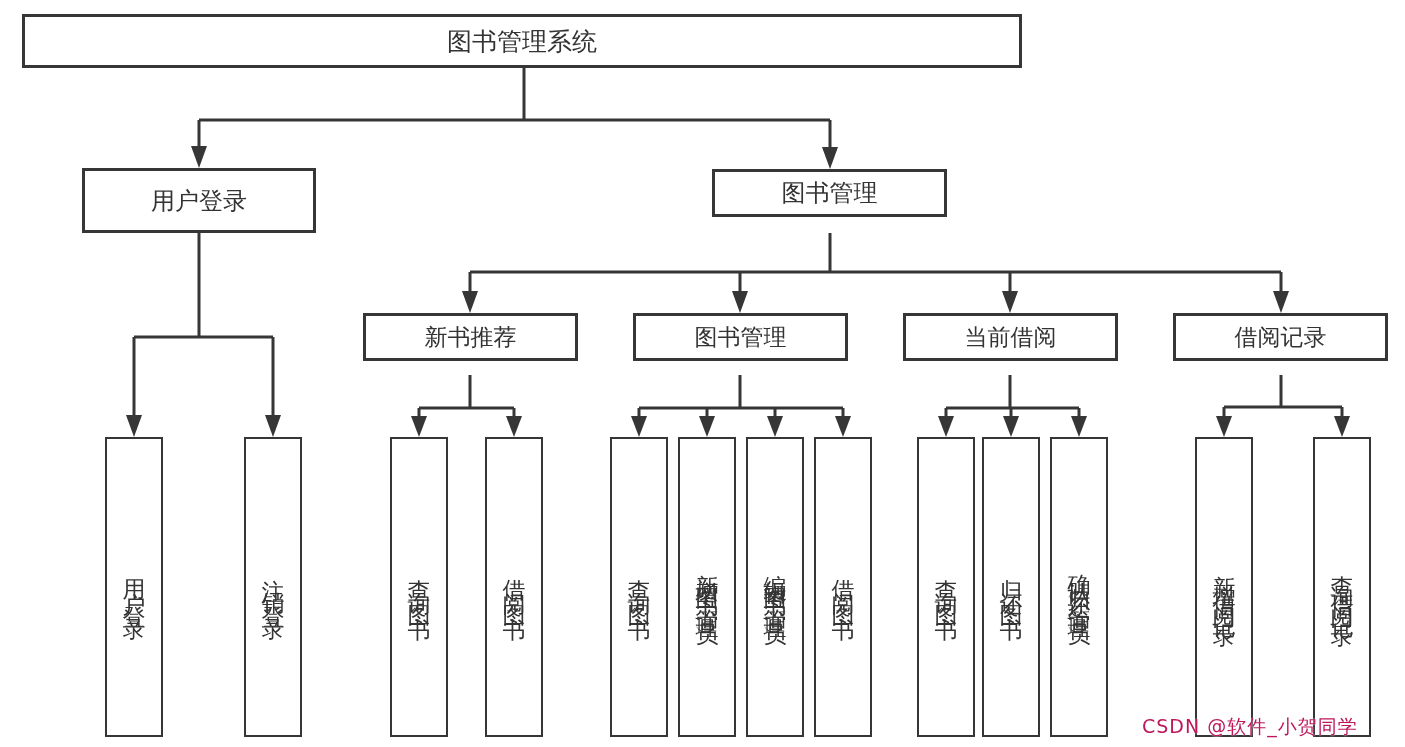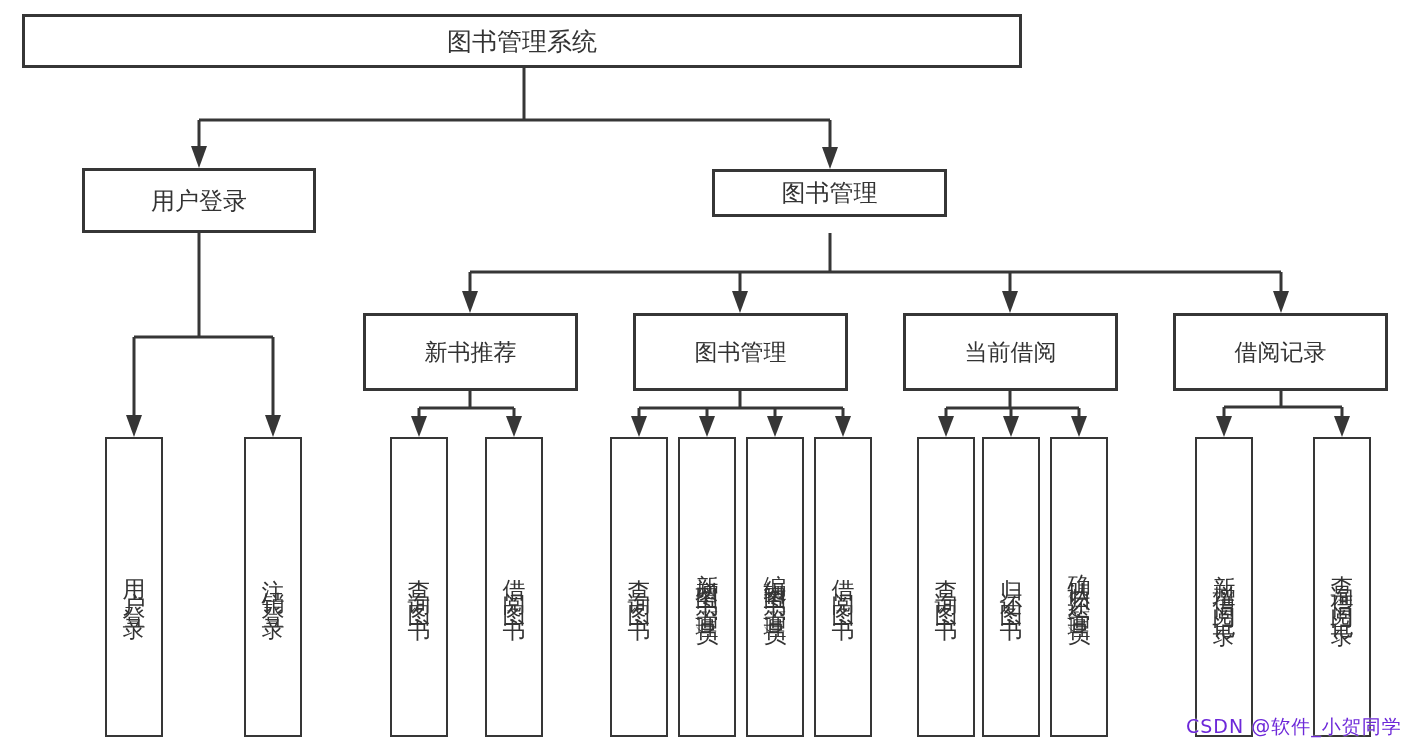--- a/index.html
+++ b/index.html
@@ -23,40 +23,40 @@
     box-sizing: border-box;
     display: flex;
     align-items: center;
     justify-content: center;
     text-align: center;
   }
   .root { left: 22px; top: 14px; width: 1000px; height: 54px; font-size: 25px; }
   .lvl2 { height: 48px; font-size: 24px; }
   .lvl2.a { left: 82px;  top: 168px; width: 234px; height: 65px; }
   .lvl2.b { left: 712px; top: 169px; width: 235px; }
-  .lvl3 { top: 313px; width: 215px; height: 78px; font-size: 23px; }
+  .lvl3 { top: 313px; width: 215px; height: 48px; font-size: 23px; }
   .leaf {
     top: 437px; width: 58px; height: 300px;
     border-width: 2.5px; font-size: 23px;
   }
   .vtext {
     writing-mode: vertical-rl;
     line-height: 1;
     white-space: nowrap;
   }
   .ls4 { letter-spacing: 13px; }
   .ls6 { letter-spacing: 10px; }
   .ls9 { letter-spacing: 7px; }
 
   .watermark {
     position: absolute;
-    left: 1186px; top: 714px;
+    left: 1142px; top: 714px;
     font-size: 19px;
     letter-spacing: 1px;
-    color: #6d28d9;
+    color: #be185d;
     text-shadow: 0 0 2px #ffffff;
     white-space: nowrap;
   }
 </style>
 </head>
 <body>
 
 <div id="canvas">
 
   <svg id="wires" width="1405" height="747" viewBox="0 0 1405 747">

